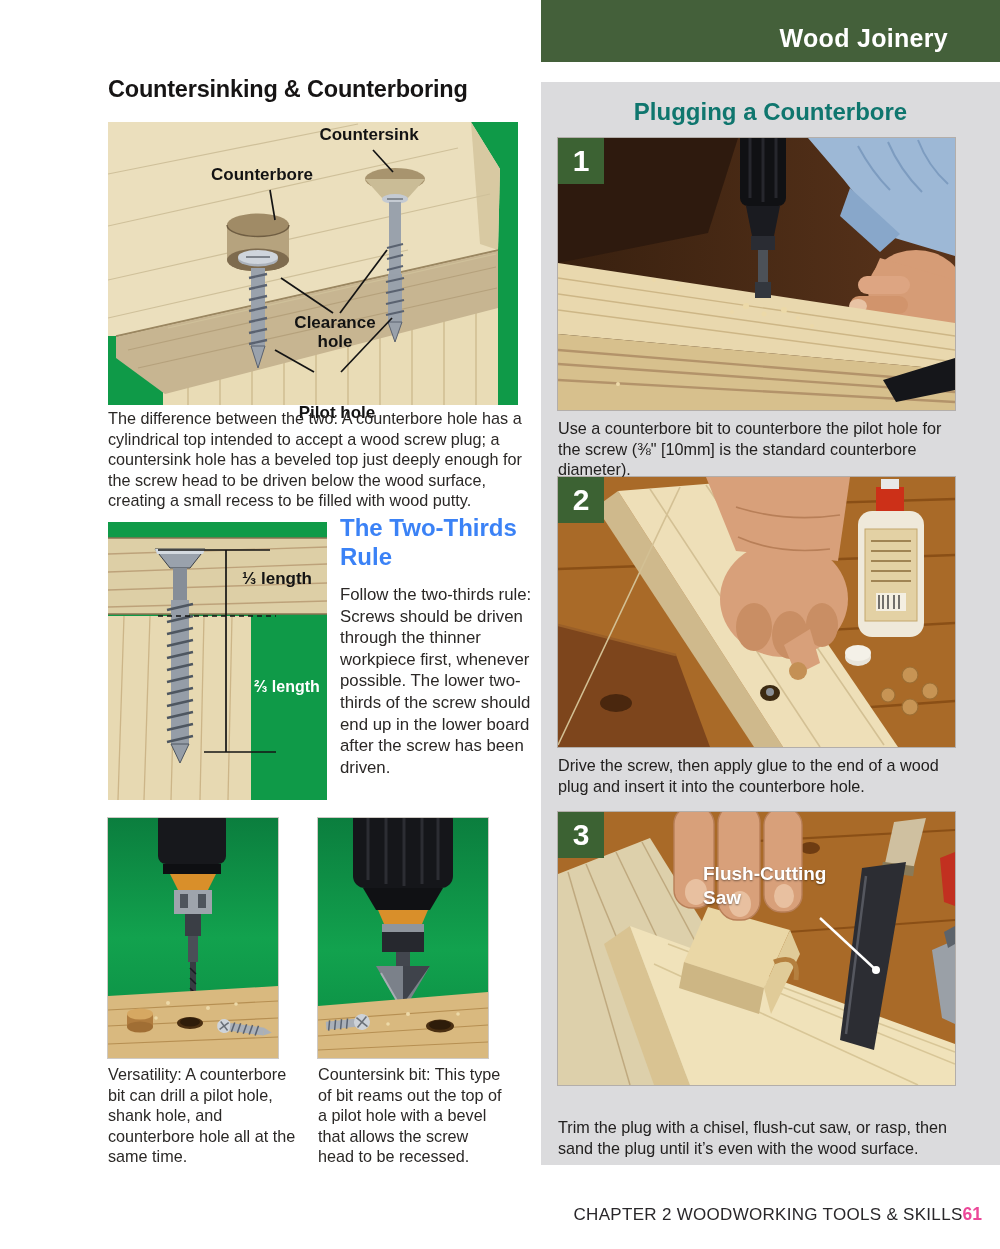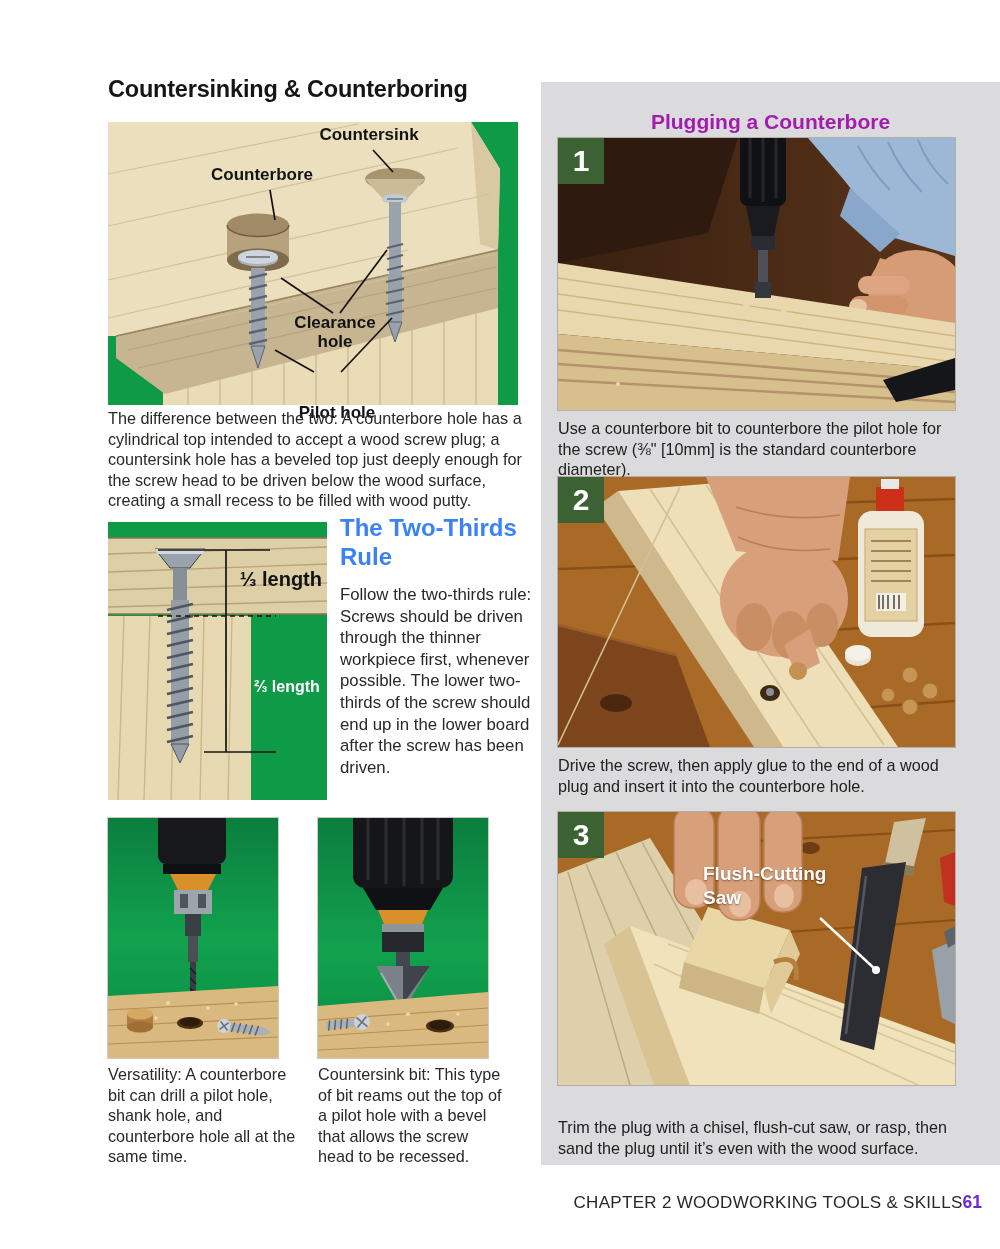--- a/index.html
+++ b/index.html
@@ -32,46 +32,49 @@
   .tt-text p { margin-top:13px; font-size:16.8px; line-height:21.6px; color:#2b2826; }
 
   .photo { position:absolute; outline:1px solid rgba(60,40,20,.25); }
   .photoA { left:108px; top:818px; width:170px; height:240px; }
   .photoB { left:318px; top:818px; width:170px; height:240px; }
   .capA { position:absolute; left:108px; top:1064px; width:196px; }
   .capB { position:absolute; left:318px; top:1064px; width:188px; }
 
   
   .panel { position:absolute; left:541px; top:82px; width:459px; height:1083px; background:#dbdbdd; }
-  .panel-heading { position:absolute; top:28px; left:0; width:100%; text-align:center;
-    font-size:21px; font-weight:bold; color:#a21caf; }
+  .panel-heading { position:absolute; top:16px; left:0; width:100%; text-align:center;
+    font-size:24px; font-weight:bold; color:#0f766e; }
   .step-photo { position:absolute; left:17px; width:397px; }
   .step1 { top:56px;  height:272px; }
   .step2 { top:395px; height:270px; }
   .step3 { top:730px; height:273px; }
   .badge { position:absolute; left:0; top:0; width:46px; height:46px; background:#3c6233;
     display:flex; align-items:center; justify-content:center; color:#fff; font-weight:bold;
     font-size:30px; z-index:3; }
   .step-cap { position:absolute; left:17px; width:408px; color:#232120;
     font-size:16.2px; line-height:20.5px; }
   .cap1 { top:336px; } .cap2 { top:673px; } .cap3 { top:1035px; }
   .photo-label { position:absolute; left:145px; top:50px; width:125px; color:#fff;
     font-weight:bold; font-size:19px; line-height:24px; z-index:2;
     text-shadow:0 1px 2px rgba(0,0,0,.45); }
 
   
   .footer { position:absolute; top:1192px; right:18px; display:flex; align-items:baseline; }
   .footer .chapter { font-size:17px; color:#29272a; letter-spacing:.3px; }
-  .footer .pagenum { font-size:17.5px; font-weight:bold; color:#6d28d9; }
+  .footer .pagenum { font-size:17.5px; font-weight:bold; color:#ec4899;margin-top:12px; }
 </style>
 </head>
 <body>
 
 <div class="page">
 
+  <div class="header-bar">
+    <span class="title">Wood Joinery</span>
+  </div>
 
   <div class="h1">Countersinking &amp; Counterboring</div>
 
   <div class="diagram1">
     <svg viewBox="0 0 410 283">
       <rect width="410" height="283" fill="#0f9a48"></rect>
 
       <polygon points="55,196 390,116 390,283 55,283" fill="#e9dcb6"></polygon>
       <g stroke="#ccb88d" stroke-width="1.3">
         <line x1="80" y1="191" x2="80" y2="283"></line>
@@ -196,21 +199,21 @@
       </g>
       <polygon points="63,222 81,222 72,241" fill="#959da7" stroke="#4e5660" stroke-width="1"></polygon>
 
       <g stroke="#141414" stroke-width="1.7">
         <line x1="118" y1="28" x2="118" y2="230"></line>
         <line x1="50" y1="28" x2="162" y2="28"></line>
         <line x1="96" y1="230" x2="168" y2="230"></line>
       </g>
       <line x1="50" y1="94" x2="168" y2="94" stroke="#141414" stroke-width="1.7" stroke-dasharray="5,4"></line>
     </svg>
-    <div class="dlabel" style="left:124px; top:48px; width:90px; text-align:right; font-size:20px;">⅓ length</div>
+    <div class="dlabel" style="left:124px; top:48px; width:90px; text-align:center; font-size:17px;">⅓ length</div>
     <div class="dlabel white" style="left:146px; top:156px; width:90px; text-align:left; font-size:16px;">⅔ length</div>
   </div>
 
   <div class="tt-text">
     <h2>The Two-Thirds Rule</h2>
     <p>Follow the two-thirds rule: Screws should be driven through the thinner workpiece first, whenever possible. The lower two-thirds of the screw should end up in the lower board after the screw has been driven.</p>
   </div>
 
   <div class="photo photoA">
     <svg viewBox="0 0 170 240">

